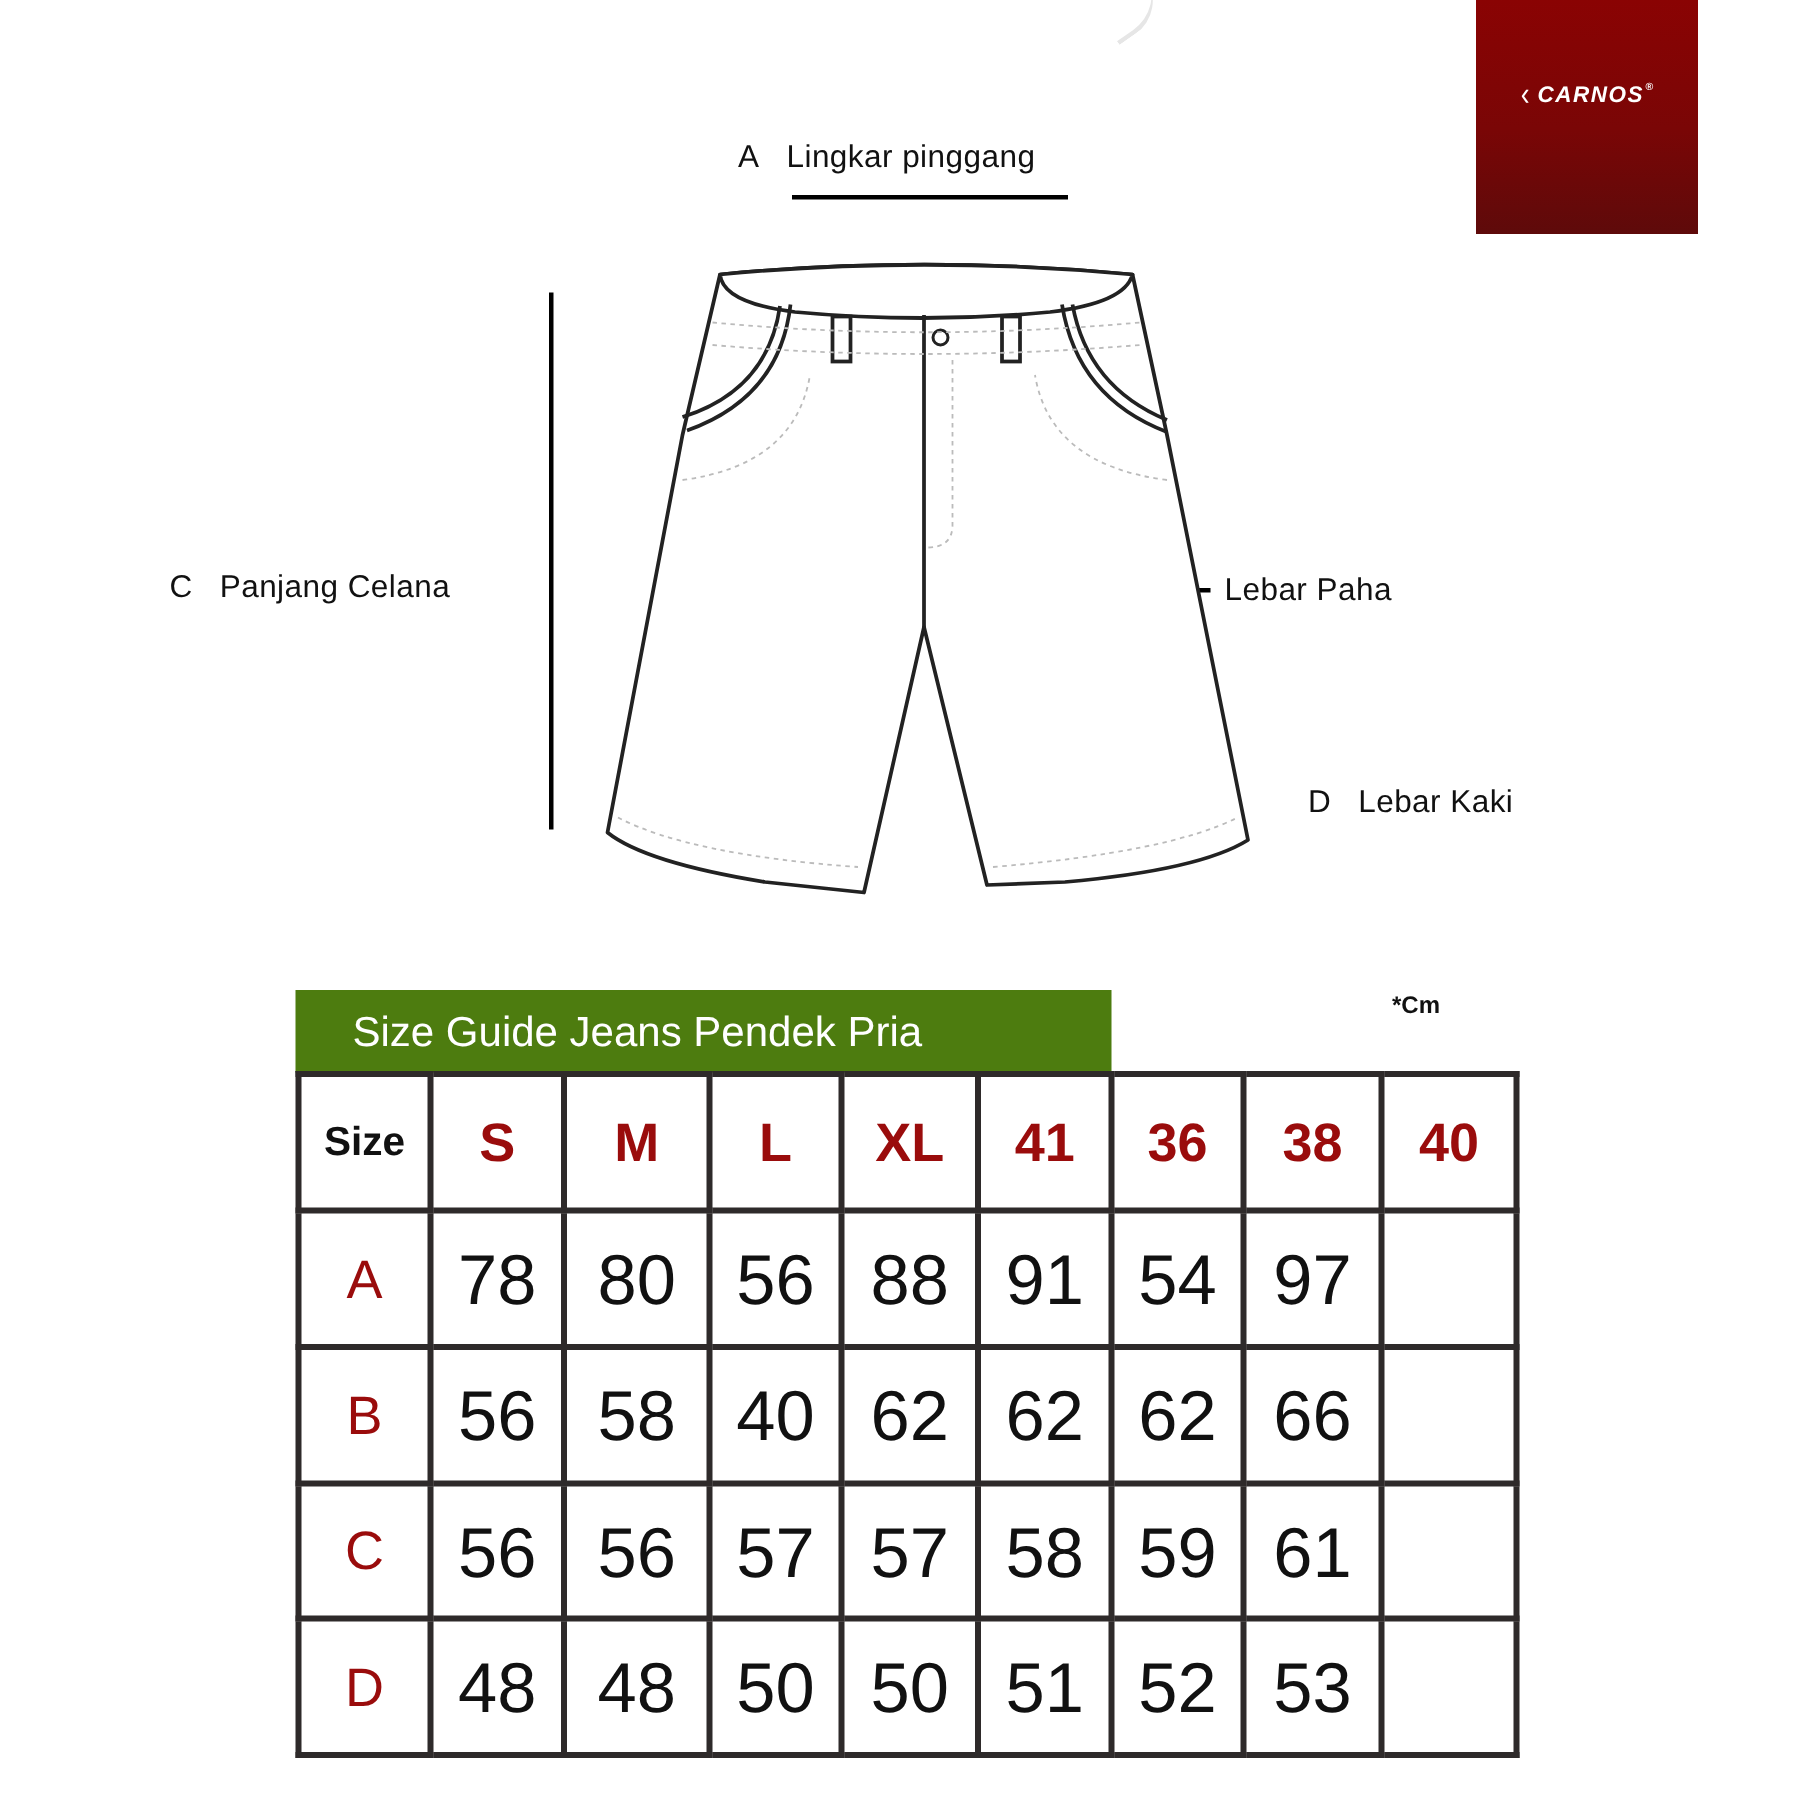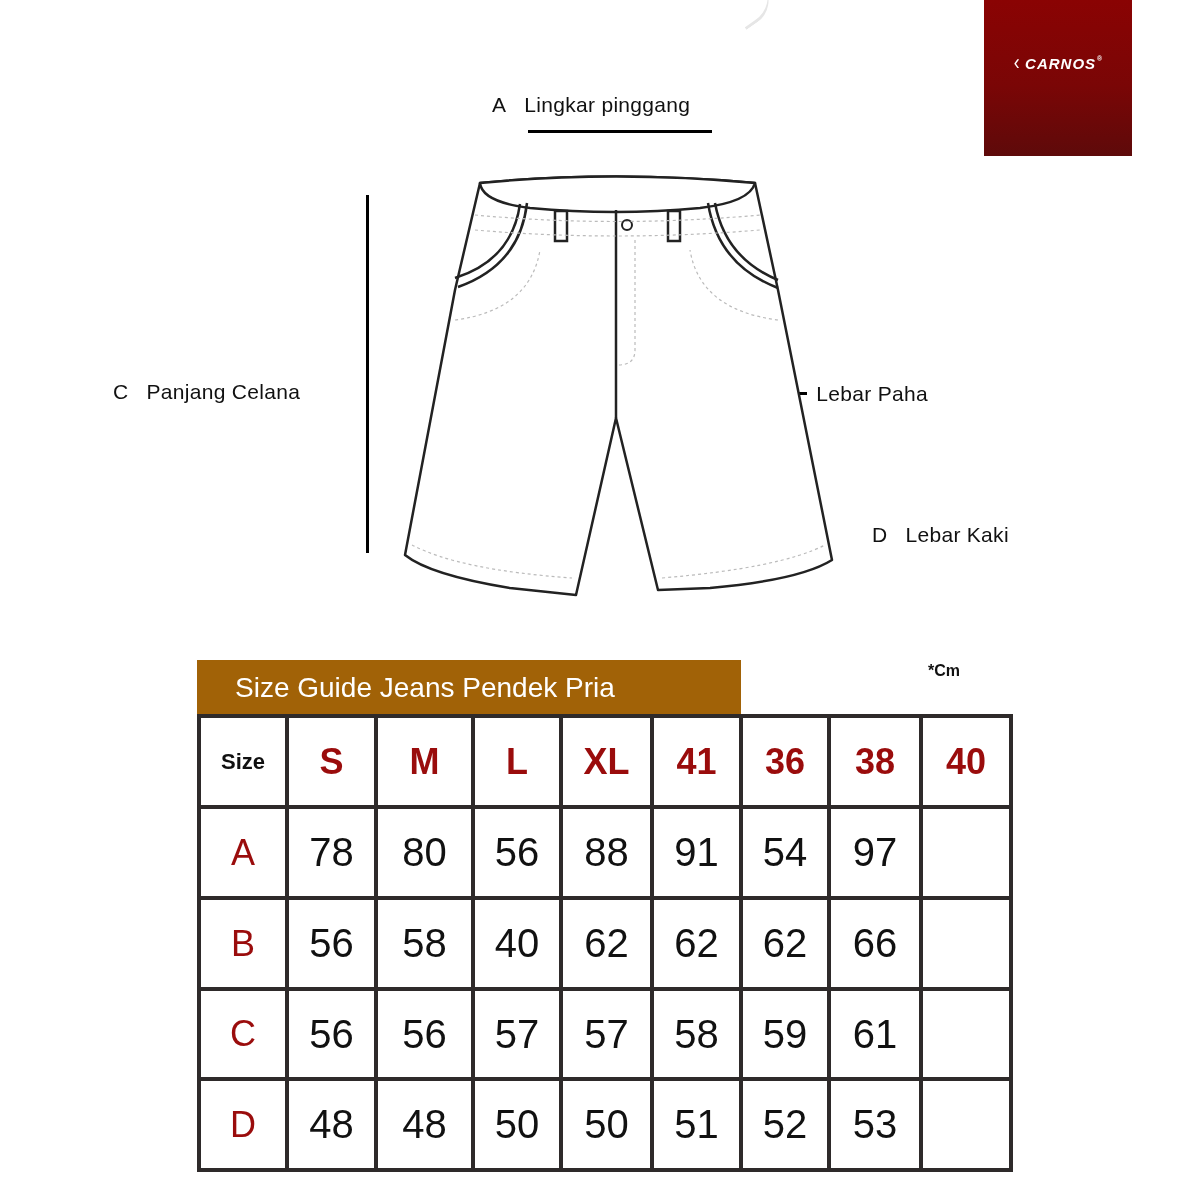--- a/index.html
+++ b/index.html
@@ -13,29 +13,29 @@
                 font-size:15px; letter-spacing:1px; margin-top:-30px; }
   .logo-chev { font-size:22px; font-style:normal; font-weight:normal; margin-right:4px; transform:scaleX(0.8); }
   .logo-reg { font-size:7px; vertical-align:super; font-style:normal; margin-left:1px; margin-top:-10px; }
   .swoosh { left:735px; top:-6px; width:40px; height:24px; border-bottom:3px solid #e6e6e6;
             border-radius:0 0 40px 0; transform:rotate(-35deg); }
   .lbl { font-size:21px; font-weight:normal; white-space:nowrap; letter-spacing:0.3px; }
   .lbl .key { display:inline-block; margin-right:18px; }
   .line-h { background:#000; height:3px; }
   .line-v { background:#000; width:3px; }
   svg.shorts { left:400px; top:170px; }
-  .title-bar { left:197px; top:660px; width:544px; height:55px; background:#a16207; color:#fff;
+  .title-bar { left:197px; top:660px; width:544px; height:55px; background:#4d7c0f; color:#fff;
                font-size:28px; display:flex; align-items:center; padding-left:38px; box-sizing:border-box; }
   .unit { left:928px; top:662px; font-size:16px; font-weight:bold; }
   table.grid { position:absolute; left:197px; top:714px; border-collapse:collapse; }
   table.grid td { border:4px solid #2e2a2a; text-align:center; vertical-align:middle; padding:0;
-                  font-size:40px; color:#111; }
+                  font-size:47px; color:#111; }
   table.grid td.hdr { color:#9a0c0c; font-weight:bold; font-size:36px; }
   table.grid td.rowkey { color:#9a0c0c; font-size:36px; }
-  table.grid td.size-lbl { font-size:22px; font-weight:bold; color:#111; }
+  table.grid td.size-lbl { font-size:27px; font-weight:bold; color:#111; }
 </style>
 </head>
 <body>
 
 <div class="abs swoosh"></div>
 
 <div class="abs logo">
   <div class="logo-inner">
     <span class="logo-chev">‹</span>
     <span>CARNOS</span>

